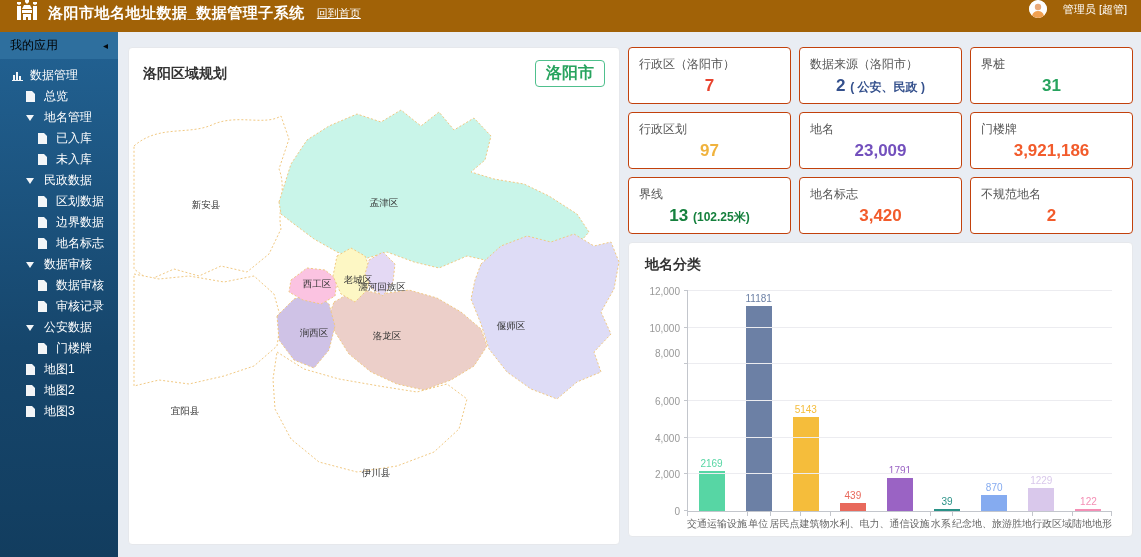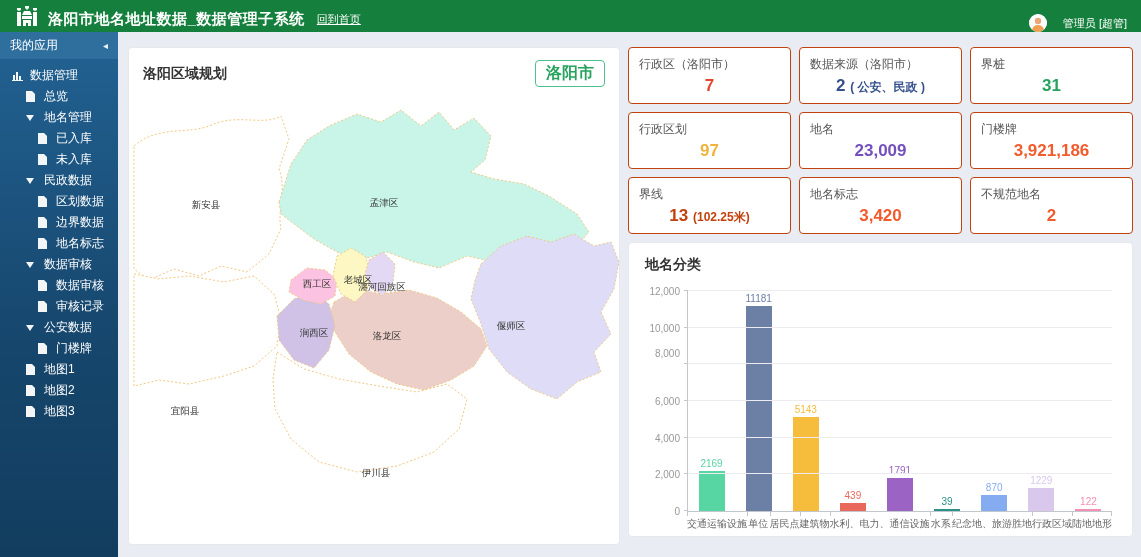--- a/index.html
+++ b/index.html
@@ -1,29 +1,29 @@
 <!DOCTYPE html>
 <html><head>
 <meta charset="utf-8">
 <style>
   * { margin:0; padding:0; box-sizing:border-box; }
   html,body { width:1141px; height:557px; overflow:hidden; font-family:"Liberation Sans","DejaVu Sans",sans-serif; background:#e9edf3; }
 
   
-  .topbar { position:absolute; left:0; top:0; width:1141px; height:32px; background:#15803d;
-            display:flex; align-items:flex-end; justify-content:space-between; padding:0 14px; z-index:5; }
+  .topbar { position:absolute; left:0; top:0; width:1141px; height:32px; background:#a16207;
+            display:flex; align-items:flex-start; justify-content:space-between; padding:0 14px; z-index:5; }
   .topbar-left { display:flex; align-items:center; gap:8px; }
   .app-title { color:#fff; font-size:15px; font-weight:bold; letter-spacing:.5px; }
   .home-link { color:#fff; font-size:11px; text-decoration:underline; cursor:pointer; margin-left:4px; }
   .topbar-right { display:flex; align-items:center; gap:16px; color:#fff; font-size:11px; cursor:pointer; }
   .avatar { width:18px; height:18px; border-radius:50%; background:#f6f6f6; display:flex; align-items:center; justify-content:center; overflow:hidden; }
 
   
   .sidebar { position:absolute; left:0; top:32px; width:118px; bottom:0; background:linear-gradient(180deg,#226293 0%,#16466c 60%,#123d5f 100%); }
-  .sidebar-header { height:27px; background:#2e6f9e; color:#ffffff; font-size:12px; display:flex; align-items:center; justify-content:space-between; padding:0 10px; cursor:pointer; }
+  .sidebar-header { height:27px; background:#2e6f9e; color:#000000; font-size:12px; display:flex; align-items:center; justify-content:space-between; padding:0 10px; cursor:pointer; }
   .collapse-arrow { font-size:10px; opacity:.9; }
   .menu { padding-top:6px; }
   .menu-item { height:21px; display:flex; align-items:center; color:#fff; font-size:12px; cursor:pointer; white-space:nowrap; }
   .menu-item.lv1 { padding-left:12px; }
   .menu-item.lv2 { padding-left:26px; }
   .menu-item.lv3 { padding-left:38px; }
   .mi-icon { display:inline-flex; width:13px; justify-content:flex-start; margin-right:5px; opacity:.95; }
 
   
   .main { position:absolute; left:118px; top:32px; right:0; bottom:0; background:#e9edf3; }
@@ -283,21 +283,21 @@
       <div class="stat-card">
         <div class="stat-label">地名</div>
         <div class="stat-value" style="color: rgb(115, 80, 189);"><span class="num">23,009</span> <span class="suf"></span></div>
       </div>
       <div class="stat-card">
         <div class="stat-label">门楼牌</div>
         <div class="stat-value" style="color: rgb(242, 91, 43);"><span class="num">3,921,186</span> <span class="suf"></span></div>
       </div>
       <div class="stat-card">
         <div class="stat-label">界线</div>
-        <div class="stat-value" style="color: #c2410c;"><span class="num">13</span> <span class="suf">(102.25米)</span></div>
+        <div class="stat-value" style="color: #15803d;"><span class="num">13</span> <span class="suf">(102.25米)</span></div>
       </div>
       <div class="stat-card">
         <div class="stat-label">地名标志</div>
         <div class="stat-value" style="color: rgb(242, 91, 43);"><span class="num">3,420</span> <span class="suf"></span></div>
       </div>
       <div class="stat-card">
         <div class="stat-label">不规范地名</div>
         <div class="stat-value" style="color: rgb(242, 91, 43);"><span class="num">2</span> <span class="suf"></span></div>
       </div>
     </div>

